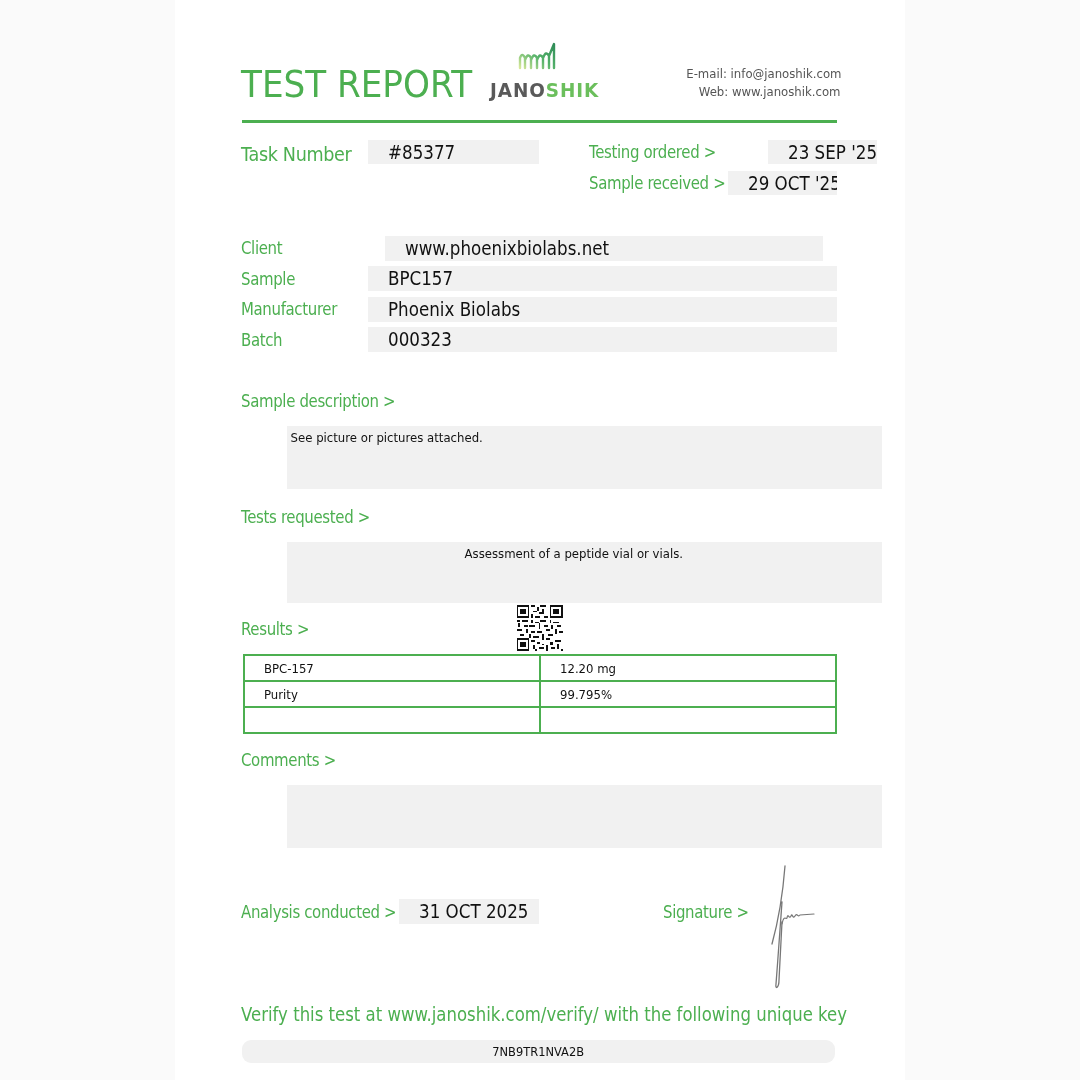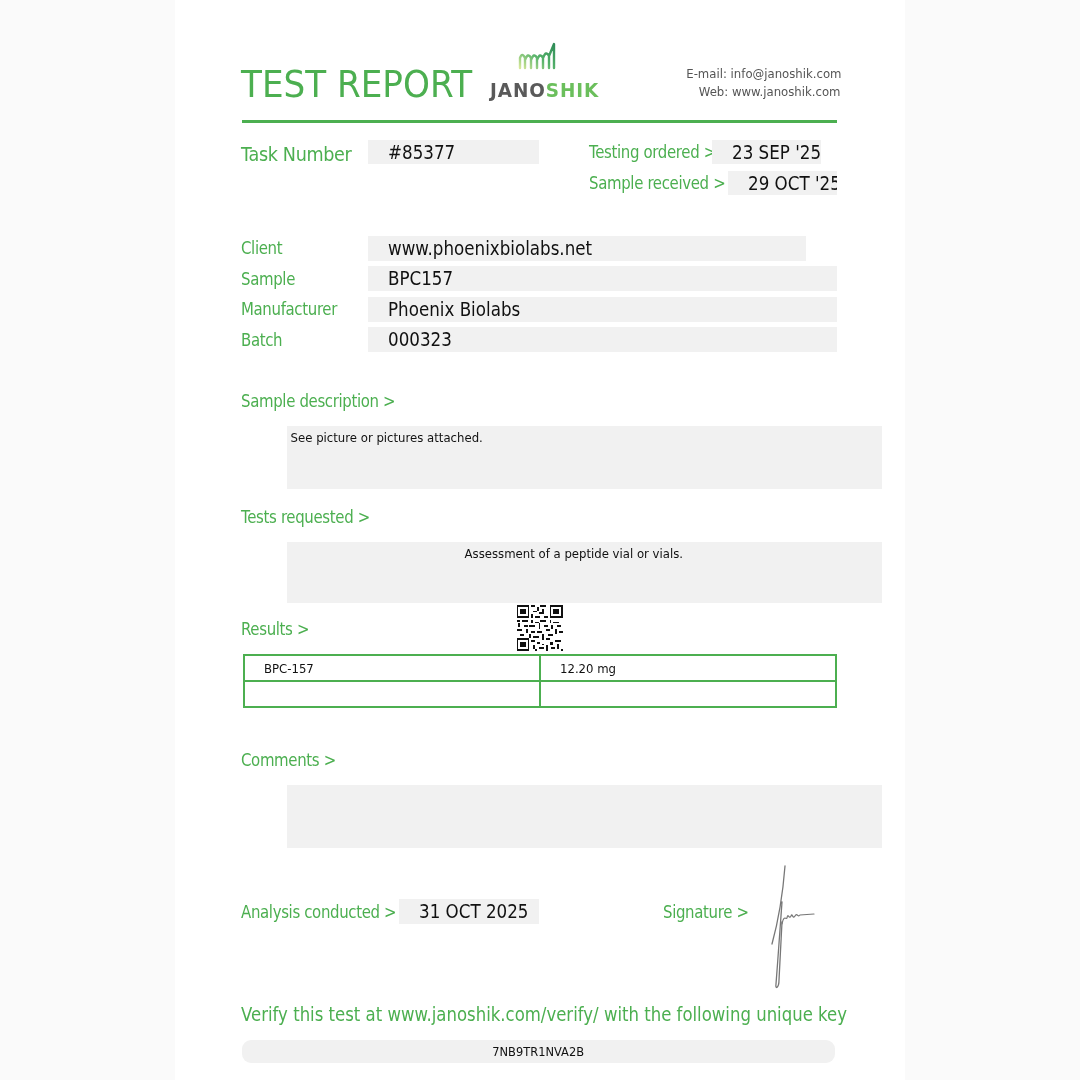--- a/index.html
+++ b/index.html
@@ -109,30 +109,30 @@
 <div class="abs contact" style="top:84px;">Web: www.janoshik.com</div>
 
 <div class="abs rule"></div>
 
 <div class="abs label" style="left:241px; top:142px; font-size:20px;">Task Number</div>
 <div class="field" style="left:368px; top:140px; width:171px; height:24px; line-height:24px;">
   <span class="t">#85377</span>
 </div>
 
 <div class="abs label" style="left:589px; top:142px;">Testing ordered  &gt;</div>
-<div class="field" style="left:712px; top:140px; width:109px; height:24px; line-height:24px;">
+<div class="field" style="left:768px; top:140px; width:109px; height:24px; line-height:24px;">
   <span class="t">23 SEP '25</span>
 </div>
 <div class="abs label" style="left:589px; top:173px;">Sample received &gt;</div>
 <div class="field" style="left:728px; top:171px; width:109px; height:24px; line-height:24px;">
   <span class="t">29 OCT '25</span>
 </div>
 
 <div class="abs label" style="left:241px; top:238px;">Client</div>
-<div class="field" style="left:368px; top:236px; width:438px; height:25px; line-height:25px;">
+<div class="field" style="left:385px; top:236px; width:438px; height:25px; line-height:25px;">
   <span class="t">www.phoenixbiolabs.net</span>
 </div>
 
 <div class="abs label" style="left:241px; top:269px;">Sample</div>
 <div class="field" style="left:368px; top:266px; width:469px; height:25px; line-height:25px;">
   <span class="t">BPC157</span>
 </div>
 
 <div class="abs label" style="left:241px; top:299px;">Manufacturer</div>
 <div class="field" style="left:368px; top:297px; width:469px; height:25px; line-height:25px;">
@@ -221,20 +221,24 @@
   </g>
 </svg>
 
 <table class="results">
   <tbody>
       <tr>
     <td><span>BPC-157</span></td>
     <td><span>12.20 mg</span></td>
   </tr>
   <tr>
+    <td><span>Purity</span></td>
+    <td><span>99.795%</span></td>
+  </tr>
+  <tr>
     <td><span></span></td>
     <td><span></span></td>
   </tr>
 </tbody>
   </table>
 
 <div class="abs label" style="left:241px; top:750px;">Comments &gt;</div>
 <div class="box" style="top:785px; height:63px;">
   <span class="txt"></span>
 </div>

